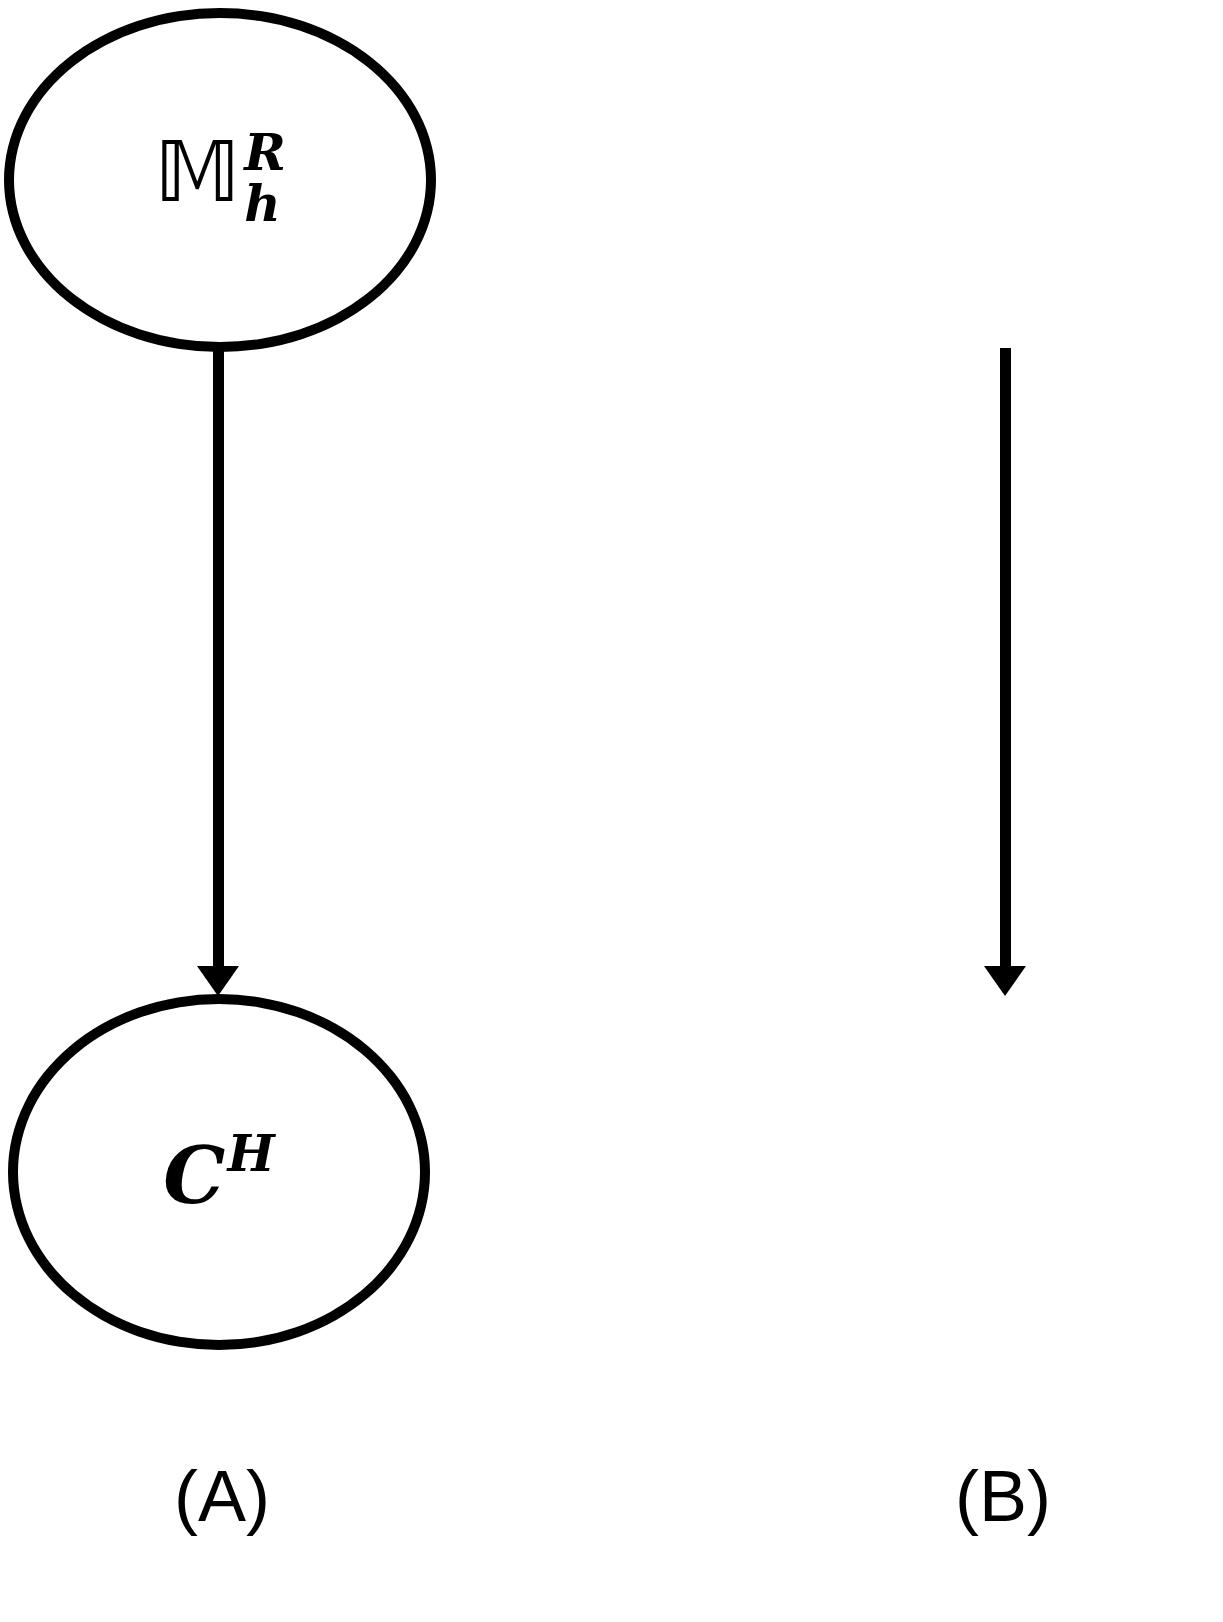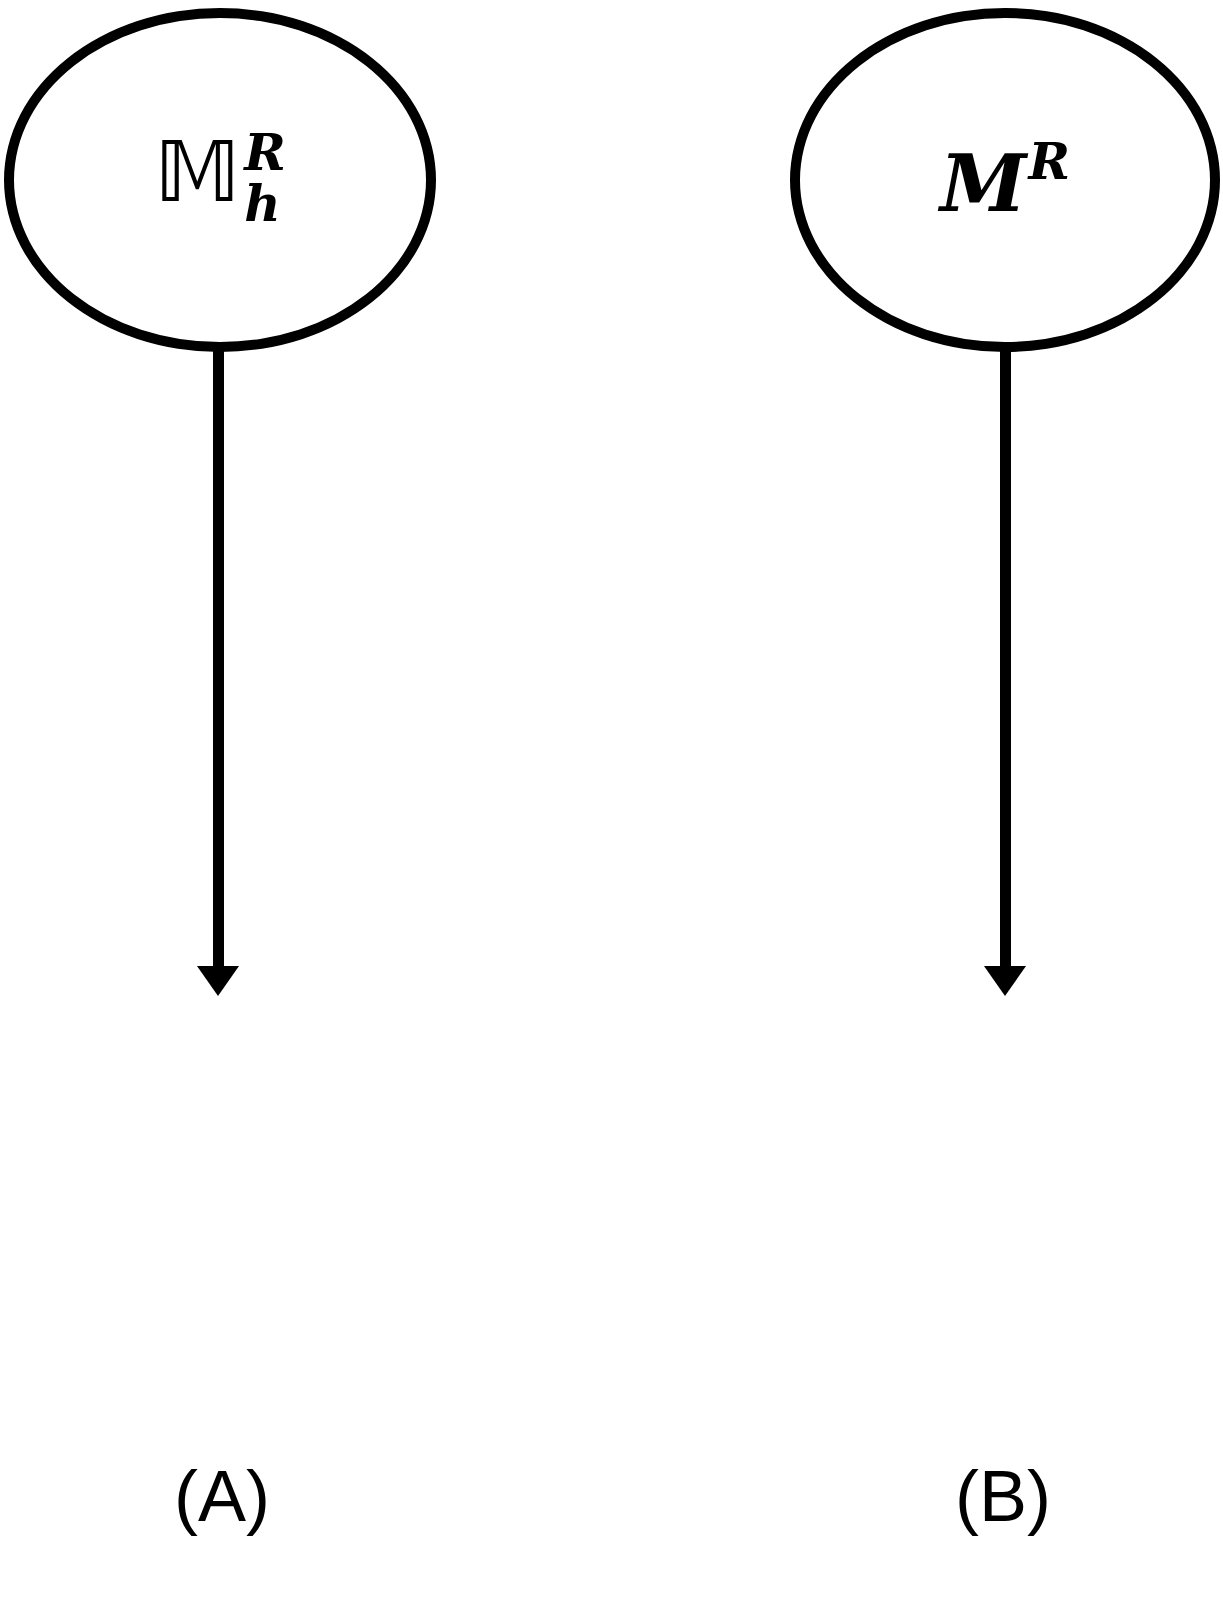--- a/index.html
+++ b/index.html
@@ -101,26 +101,26 @@
   <div class="node" id="node-a-top">
     <span class="label"><span class="base-ds">𝕄</span><span class="supsub">
           <span>R</span>
           <span>h</span>
         </span></span>
   </div>
 
   <div class="shaft" id="shaft-a"></div>
   <div class="arrowhead" id="head-a"></div>
 
+  <div class="node" id="node-a-bottom">
+    <span class="label"><span>C</span><span class="sup-inline">H</span></span>
+  </div>
 
   <div class="caption" id="caption-a">(A)</div>
 
-  <div class="node" id="node-b-top">
-    <span class="label"><span>M</span><span class="sup-inline">R</span></span>
-  </div>
 
   <div class="shaft" id="shaft-b"></div>
   <div class="arrowhead" id="head-b"></div>
 
 
   <div class="caption" id="caption-b">(B)</div>
 
 </div>
 
 </body></html>

